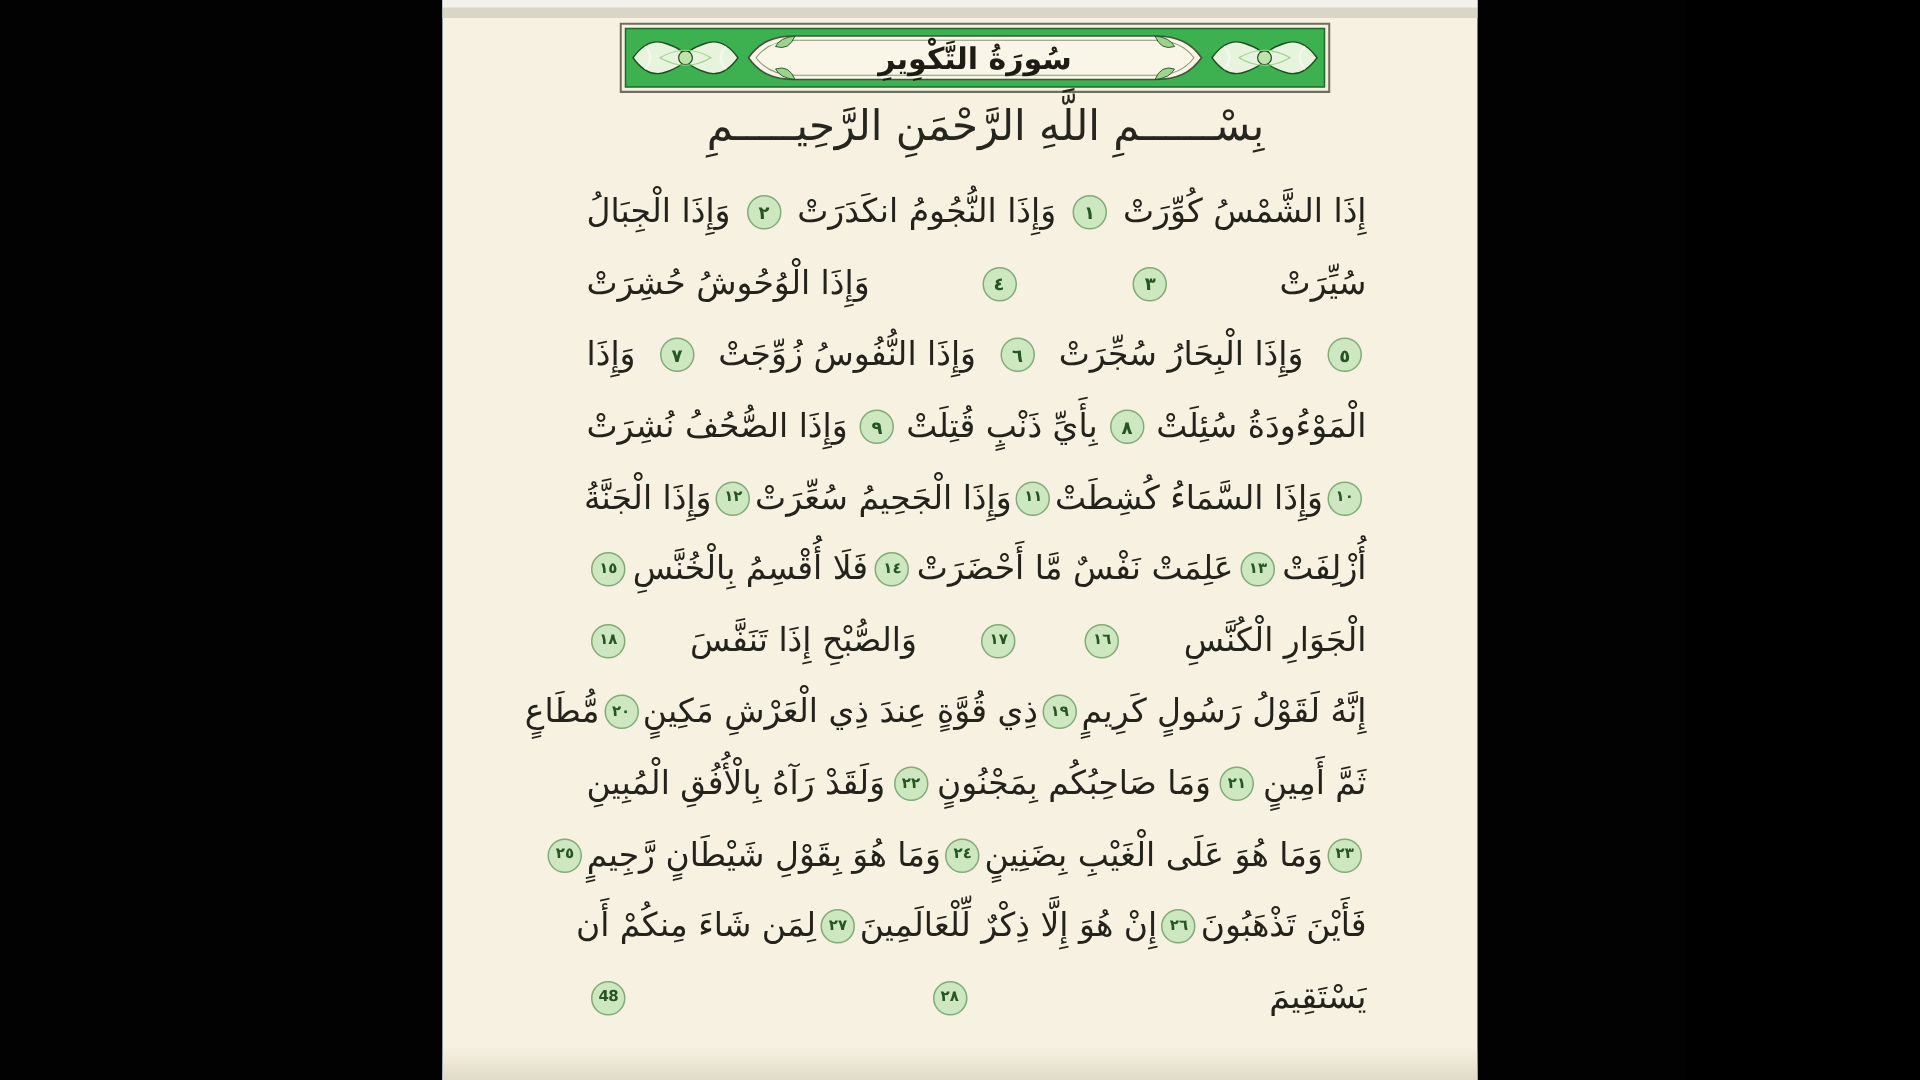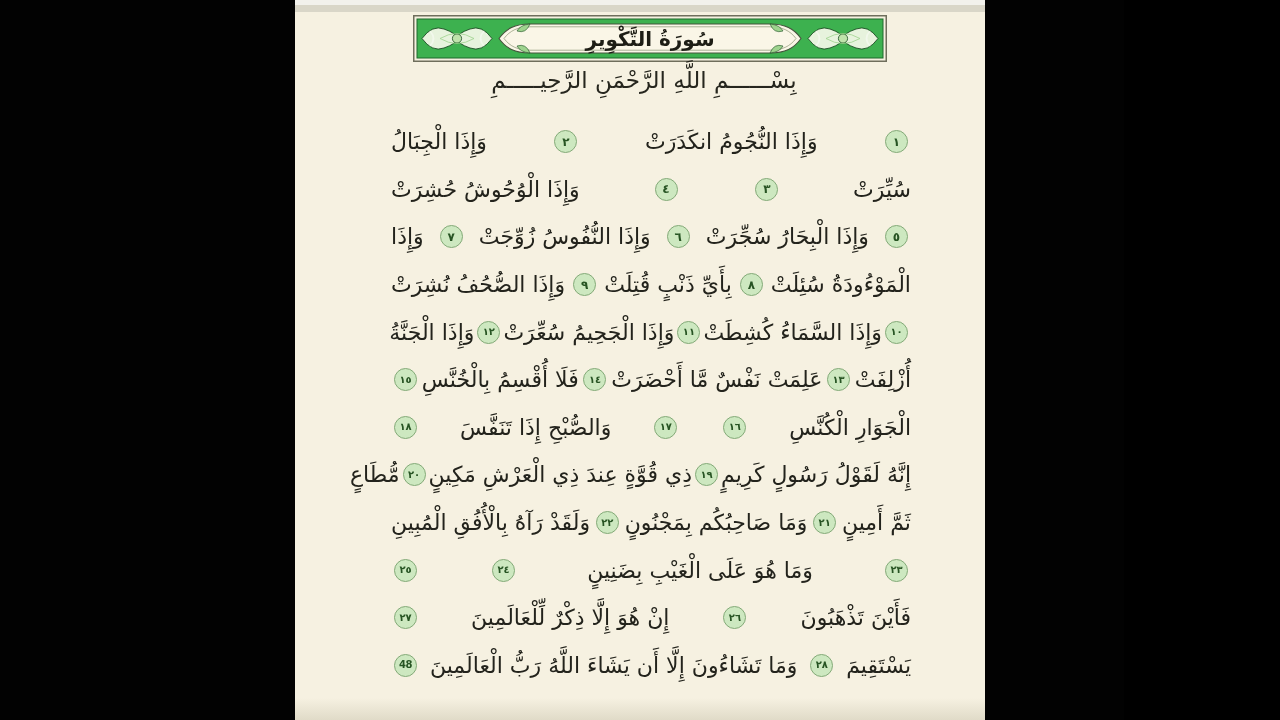--- a/index.html
+++ b/index.html
@@ -30,23 +30,23 @@
   }
   .banner svg { display:block; width:100%; height:100%; }
   .banner-title {
     position:absolute; inset:0;
     display:flex; align-items:center; justify-content:center;
     font-size:20px; font-weight:bold; color:#1d1d15;
     direction:rtl;
   }
 
   .bismillah {
-    position:absolute; top:67px; left:4px; width:100%;
+    position:absolute; top:67px; left:17px; width:100%;
     text-align:center; direction:rtl;
-    font-size:23px; color:#26261e;
+    font-size:28px; color:#26261e;
   }
 
   .lines {
     position:absolute; top:118px; left:96px; right:74px;
     direction:rtl;
   }
   .line {
     height:47.6px;
     display:flex; justify-content:space-between; align-items:center;
     white-space:nowrap;
@@ -102,20 +102,21 @@
           <path d="M357 38 q 10 -1 13 -7 q -9 -3 -13 7 Z" fill="#9ed38e" stroke="#1b4d22" stroke-width="0.6"></path>
         </g>
       </svg>
       <div class="banner-title">سُورَةُ التَّكْوِيرِ</div>
     </div>
 
     <div class="bismillah">بِسْــــــمِ اللَّهِ الرَّحْمَنِ الرَّحِيـــــمِ</div>
 
     <div class="lines">
         <div class="line">
+          <span class="ayah-text">إِذَا الشَّمْسُ كُوِّرَتْ</span>
           <span class="verse-marker">١</span>
           <span class="ayah-text">وَإِذَا النُّجُومُ انكَدَرَتْ</span>
           <span class="verse-marker">٢</span>
           <span class="ayah-text">وَإِذَا الْجِبَالُ</span>
         </div>
         <div class="line">
           <span class="ayah-text">سُيِّرَتْ</span>
           <span class="verse-marker">٣</span>
           <span class="verse-marker">٤</span>
           <span class="ayah-text">وَإِذَا الْوُحُوشُ حُشِرَتْ</span>
@@ -169,31 +170,32 @@
           <span class="ayah-text">ثَمَّ أَمِينٍ</span>
           <span class="verse-marker two-digit">٢١</span>
           <span class="ayah-text">وَمَا صَاحِبُكُم بِمَجْنُونٍ</span>
           <span class="verse-marker two-digit">٢٢</span>
           <span class="ayah-text">وَلَقَدْ رَآهُ بِالْأُفُقِ الْمُبِينِ</span>
         </div>
         <div class="line">
           <span class="verse-marker two-digit">٢٣</span>
           <span class="ayah-text">وَمَا هُوَ عَلَى الْغَيْبِ بِضَنِينٍ</span>
           <span class="verse-marker two-digit">٢٤</span>
+          <span class="ayah-text">وَمَا هُوَ بِقَوْلِ شَيْطَانٍ رَّجِيمٍ</span>
           <span class="verse-marker two-digit">٢٥</span>
         </div>
         <div class="line">
           <span class="ayah-text">فَأَيْنَ تَذْهَبُونَ</span>
           <span class="verse-marker two-digit">٢٦</span>
           <span class="ayah-text">إِنْ هُوَ إِلَّا ذِكْرٌ لِّلْعَالَمِينَ</span>
           <span class="verse-marker two-digit">٢٧</span>
+          <span class="ayah-text">لِمَن شَاءَ مِنكُمْ أَن</span>
         </div>
         <div class="line">
           <span class="ayah-text">يَسْتَقِيمَ</span>
           <span class="verse-marker two-digit">٢٨</span>
-          <span class="ayah-text">وَمَا تَشَاءُونَ إِلَّا أَن يَشَاءَ اللَّهُ رَبُّ الْعَالَمِينَ</span>
           <span class="verse-marker two-digit">48</span>
         </div>
       </div>
 
     <div class="bottom-fade"></div>
   </div>
 </div>
 
 </body></html>

